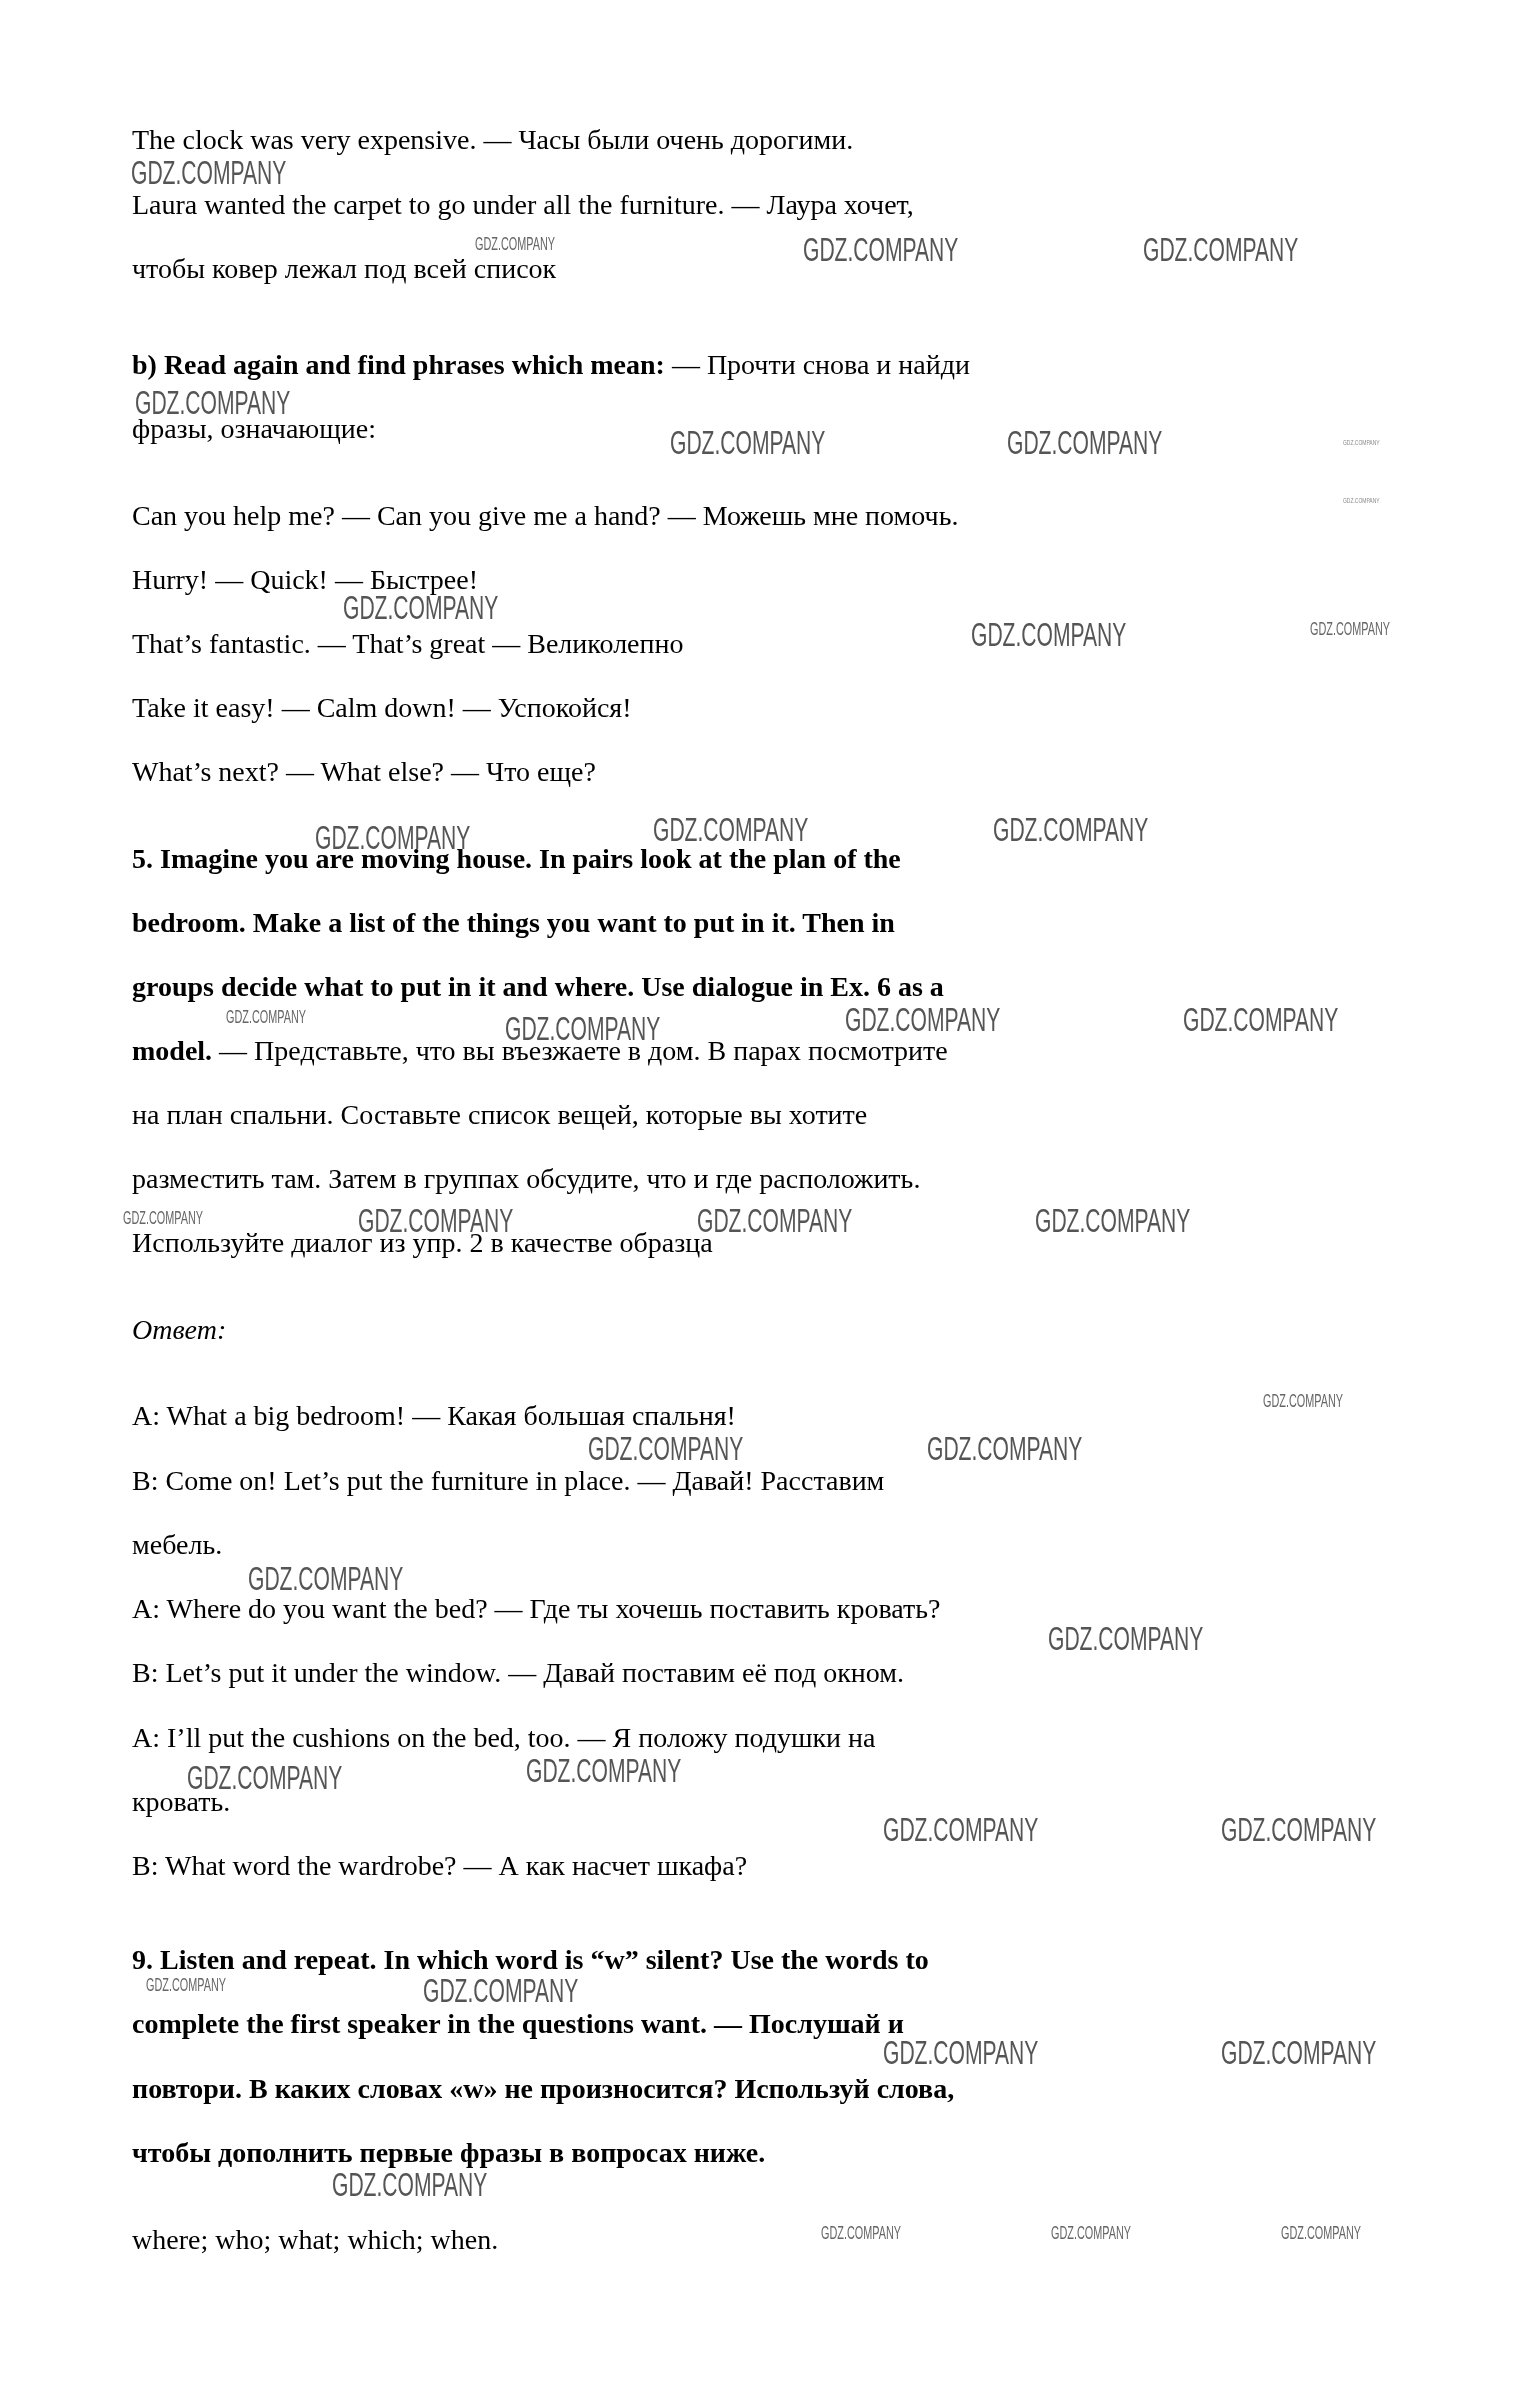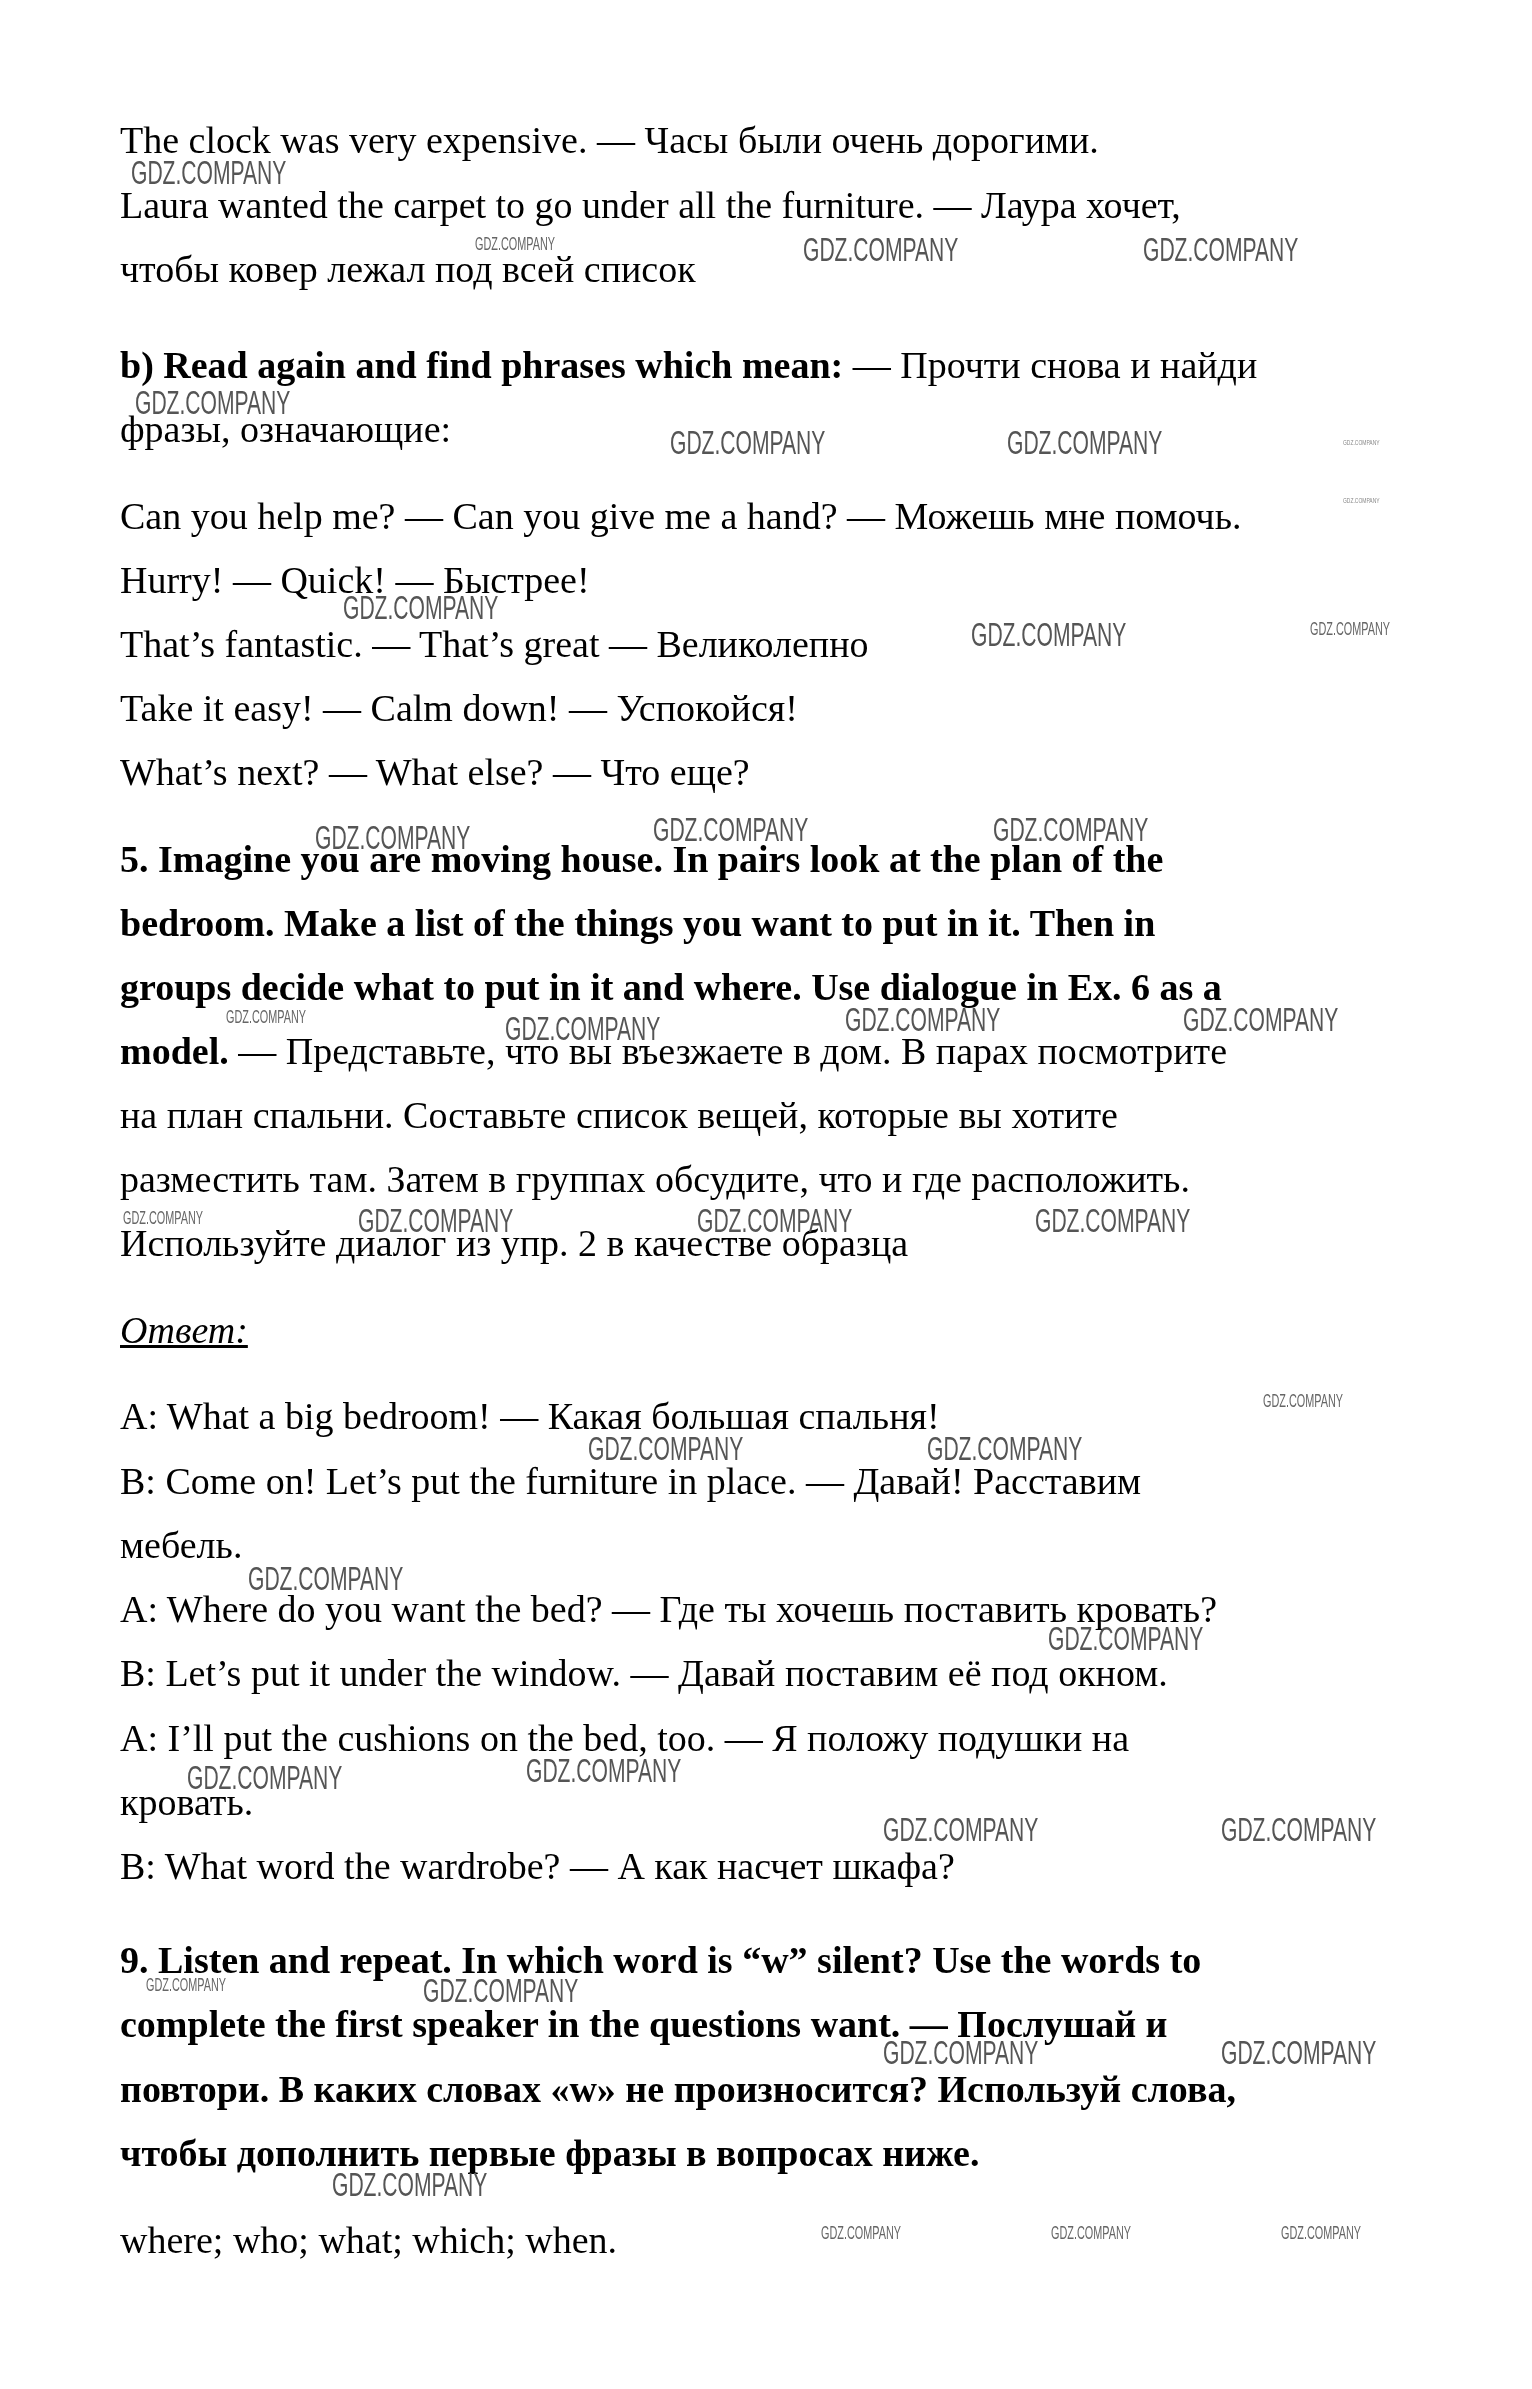--- a/index.html
+++ b/index.html
@@ -1,20 +1,20 @@
 <!DOCTYPE html>
 <html style="font-size:11.7px"><head>
 <meta charset="utf-8">
 <style>
   html, body { margin: 0; padding: 0; background: #ffffff; }
   body { width: 1532px; height: 2389px; position: relative; overflow: hidden;
          font-family: "Liberation Serif", "DejaVu Serif", serif; color: #000; }
-  .line { position: absolute; left: 120px; font-size: 38px; line-height: 44px; white-space: nowrap; }
+  .line { position: absolute; left: 132px; font-size: 28px; line-height: 44px; white-space: nowrap; }
   .b { font-weight: bold; }
-  .i { font-style: italic; text-decoration: underline; }
+  .i { font-style: italic; }
   .wm { position: absolute; font-family: "Liberation Sans", "DejaVu Sans", sans-serif;
         color: #444; transform: scaleX(0.62); transform-origin: left top; white-space: nowrap;
         font-weight: normal; letter-spacing: 0; }
   .wm.big { font-size: 34px; color: #555; }
   .wm.sm { font-size: 17.5px; color: #666; }
   .wm.xs { font-size: 8px; color: #888; }
 </style>
 </head>
 <body>
 

